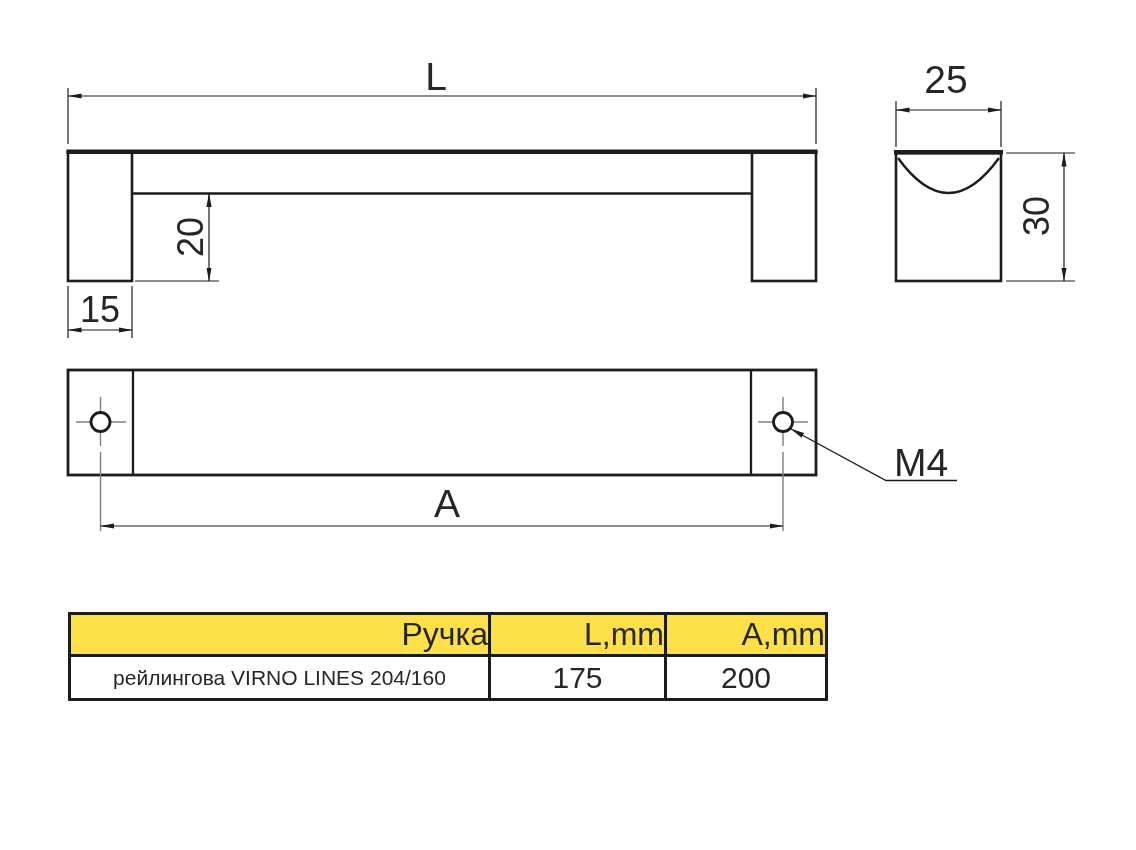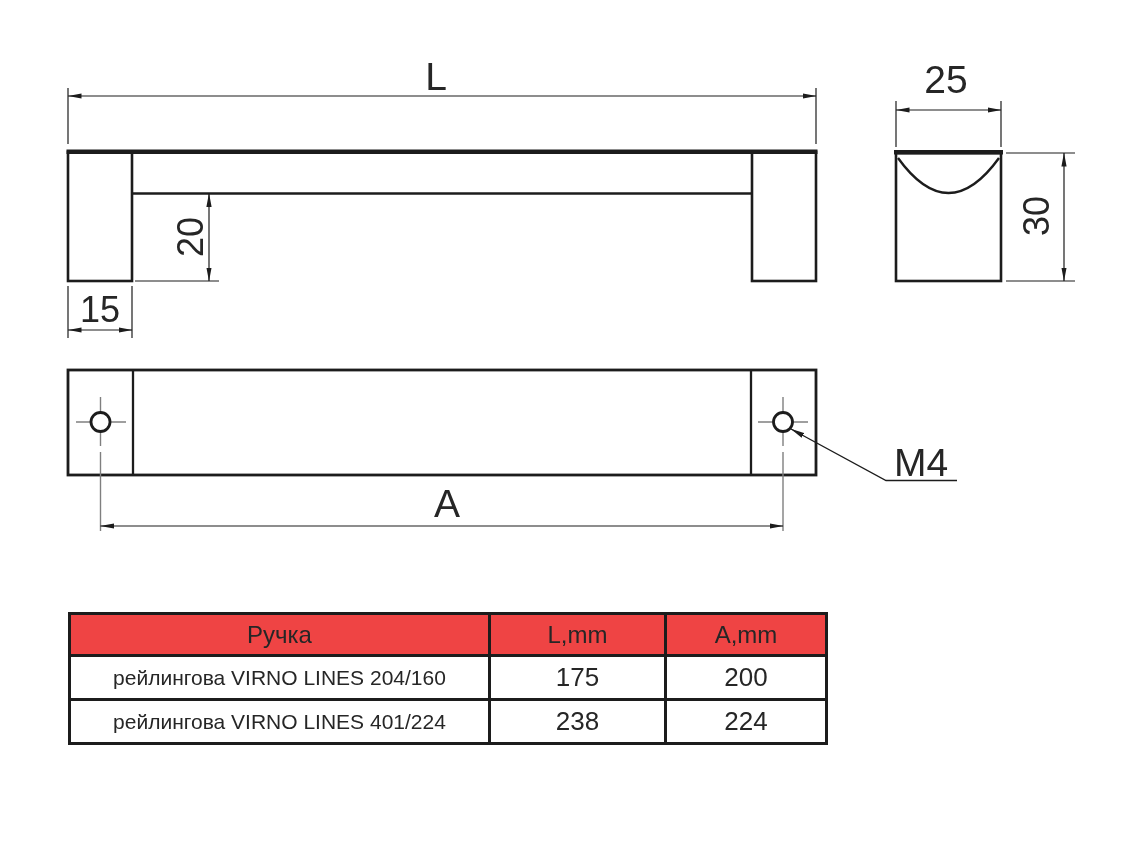--- a/index.html
+++ b/index.html
@@ -28,28 +28,29 @@
   }
   #spec-table th,#spec-table td{
     border:3px solid #1c1c1c;
     text-align:center;
     vertical-align:middle;
     padding:0;
     overflow:hidden;
     white-space:nowrap;
   }
   #spec-table th{
-    background:#ef4444;
+    background:#fde047;
     font-weight:normal;
-    font-size:24px;
+    font-size:32px;
     height:39px;
+    text-align:right;
   }
   #spec-table td{height:41px;}
   #spec-table td.name-cell{font-size:21px;}
-  #spec-table td.num-cell{font-size:26px;margin-top:17px;}
+  #spec-table td.num-cell{font-size:30px;margin-top:17px;}
   col.c-name{width:420px;}
   col.c-l{width:176px;}
   col.c-a{width:161px;}
 </style>
 </head>
 <body>
 
 <div id="canvas">
 
   <svg id="drawing" width="1136" height="600" viewBox="0 0 1136 600">
@@ -152,21 +153,16 @@
         <th>L,mm</th>
         <th>A,mm</th>
       </tr>
     </thead>
     <tbody>
       <tr>
         <td class="name-cell">рейлингова VIRNO LINES 204/160</td>
         <td class="num-cell">175</td>
         <td class="num-cell">200</td>
       </tr>
-      <tr>
-        <td class="name-cell">рейлингова VIRNO LINES 401/224</td>
-        <td class="num-cell">238</td>
-        <td class="num-cell">224</td>
-      </tr>
     </tbody>
   </table>
 
 </div>
 
 </body></html>

